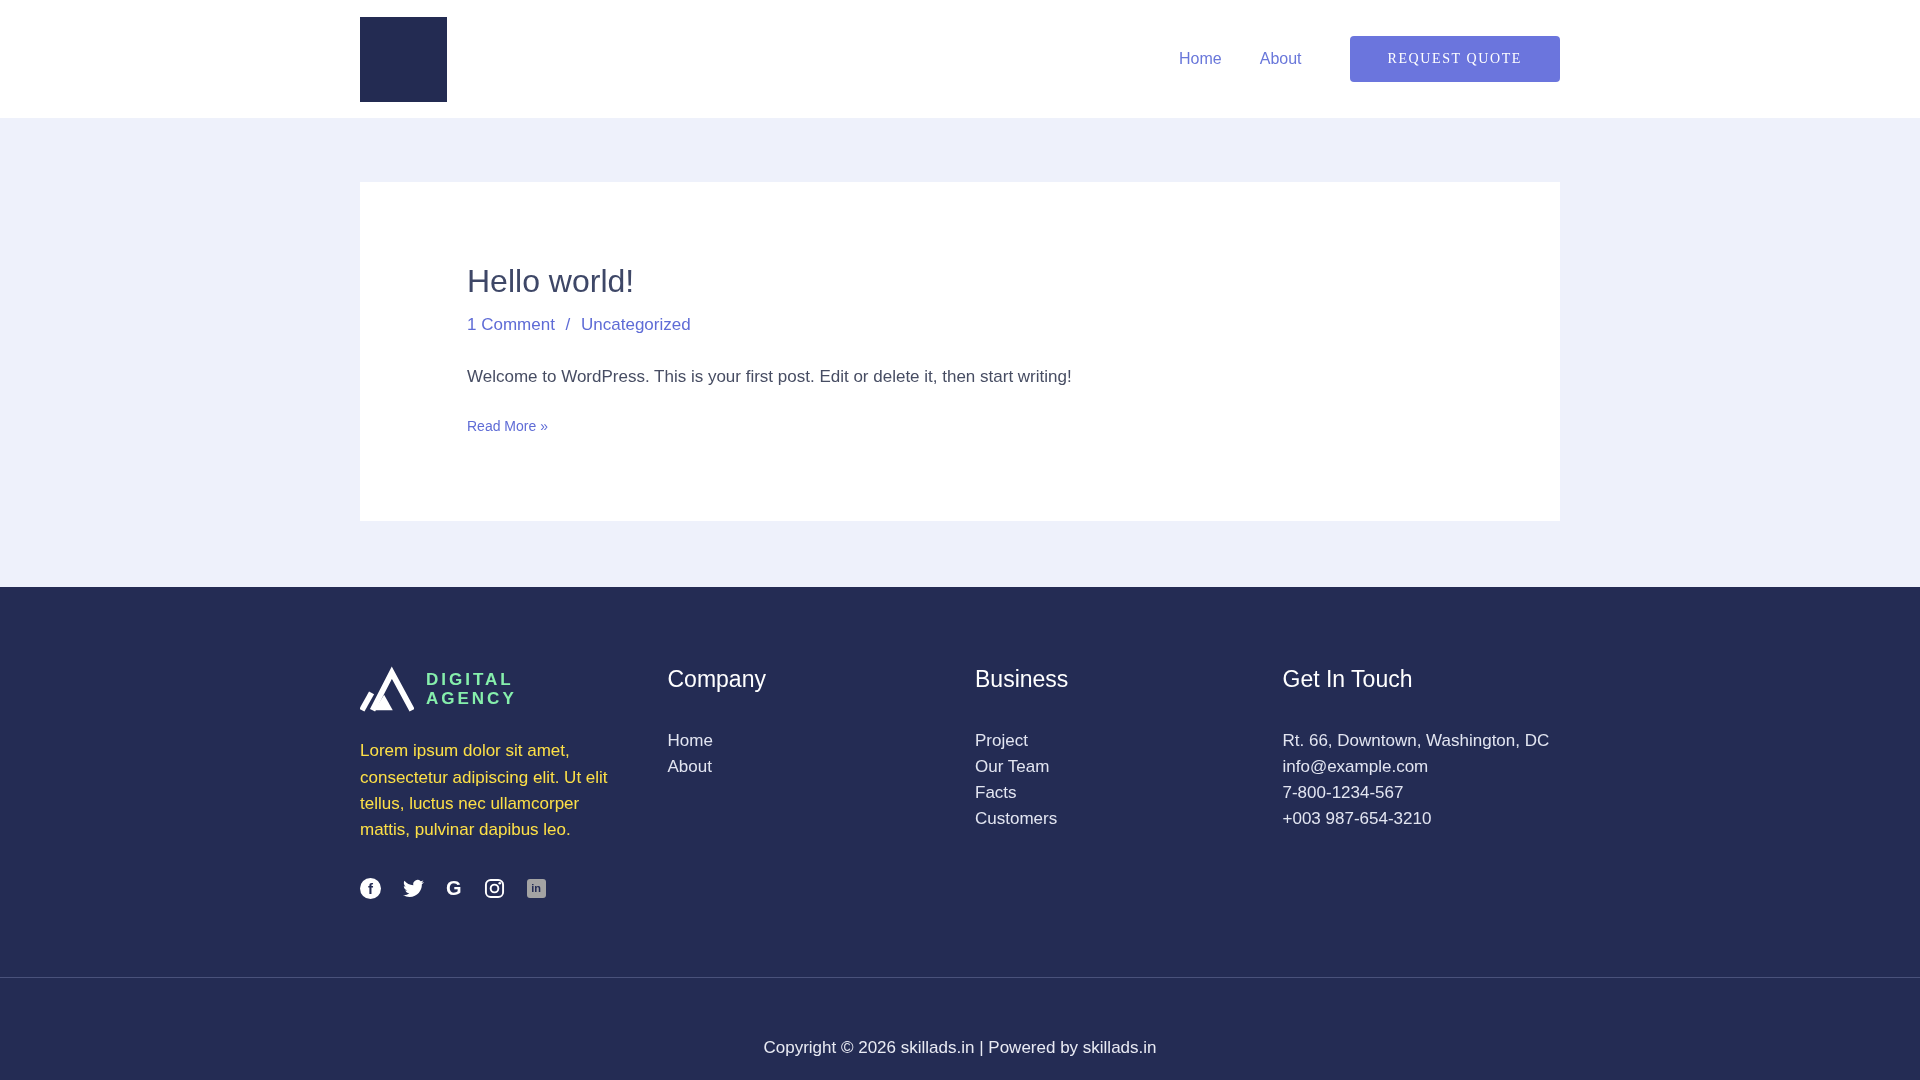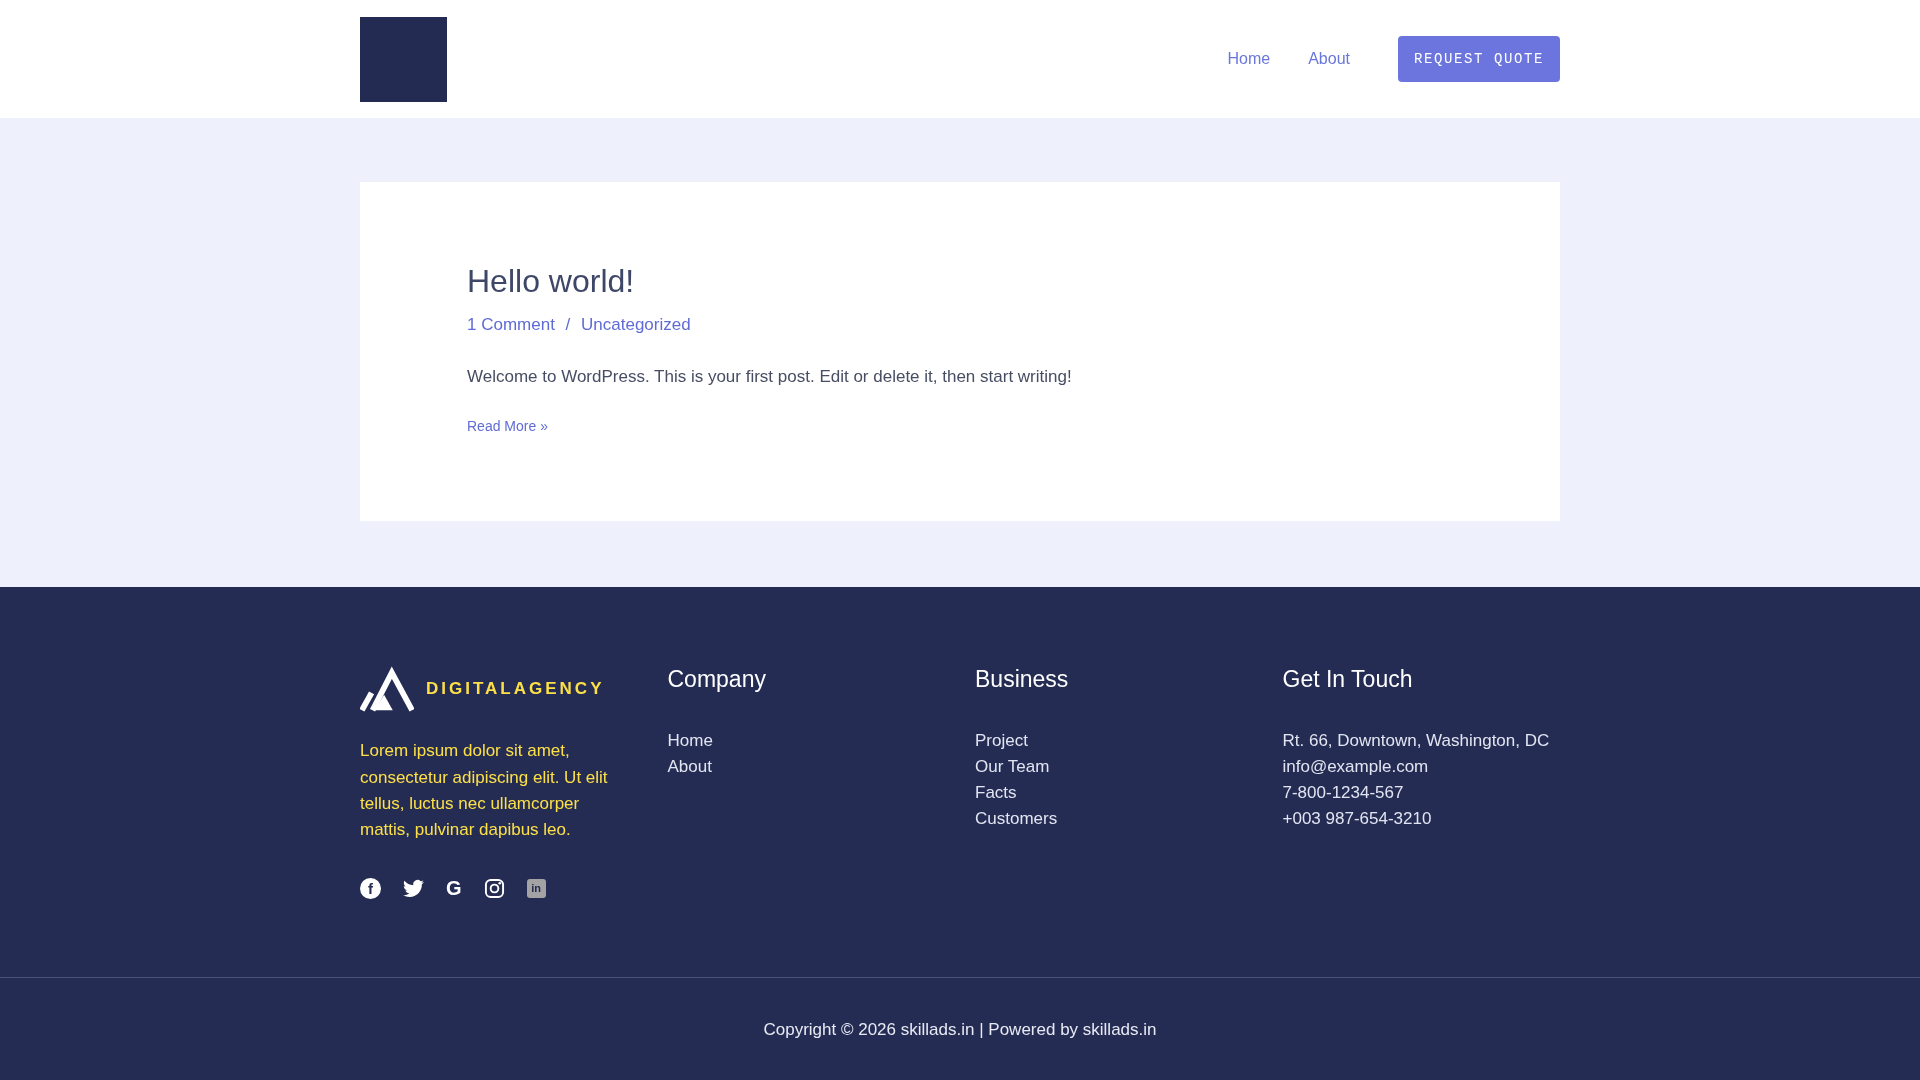--- a/index.html
+++ b/index.html
@@ -14,60 +14,60 @@
 
   
   .site-header { height: 118px; background: #ffffff; display: flex; align-items: center; }
   .header-inner { display: flex; align-items: center; justify-content: space-between; }
   .logo-box { width: 87px; height: 85px; background: #232B52; display: block; }
   .header-right { display: flex; align-items: center; }
   .main-nav { display: flex; align-items: center; gap: 38px; margin-right: 48px; }
   .main-nav a { color: #6977DA; text-decoration: none; font-size: 16px; }
   .cta-btn {
     background: #6B75DD; color: #ffffff; border: none; cursor: pointer;
-    font-family: Liberation Mono, monospace; font-size: 14px; letter-spacing: 1.6px;
-    padding: 15px 16px; border-radius: 4px; text-transform: uppercase;
+    font-family: Liberation Serif, serif; font-size: 14px; letter-spacing: 1.6px;
+    padding: 15px 38px; border-radius: 4px; text-transform: uppercase;
   }
 
   
   .main-area { background: #EEF1FB; padding: 64px 0 66px 0; }
   .post-card { width: 1200px; margin: 0 auto; background: #ffffff; padding: 80px 107px 86px 107px; }
   .post-title { margin: 0 0 12px 0; font-size: 32px; line-height: 1.2; font-weight: 500; color: #3E4767; }
   .post-meta { font-size: 17px; line-height: 1.5; }
   .post-meta a { color: #5F6CD6; text-decoration: none; margin-top: 46px; }
   .post-meta .sep { color: #5F6CD6; margin: 0 6px; }
   .post-excerpt { margin: 26px 0 0 0; font-size: 17px; line-height: 1.55; color: #474D63; }
   .read-more { display: inline-block; margin-top: 28px; font-size: 14px; color: #5F6CD6; text-decoration: none; }
 
   
   .site-footer { background: #242C54; color: #E2E5F1; }
   .footer-grid { display: grid; grid-template-columns: repeat(4, 1fr); gap: 30px; padding: 79px 0 78px 0; }
   .brand { display: flex; align-items: center; gap: 12px; }
   .brand-icon { display: inline-flex; }
-  .brand-text { display: flex; flex-direction: row; color: #fde047; font-weight: bold; font-size: 17px; letter-spacing: 3px; line-height: 1.15; }
+  .brand-text { display: flex; flex-direction: column; color: #86efac; font-weight: bold; font-size: 17px; letter-spacing: 3px; line-height: 1.15; }
   .footer-desc { margin: 26px 0 0 0; max-width: 262px; font-size: 17px; line-height: 1.55; color: #fde047; }
   .social-row { display: flex; align-items: center; gap: 22px; margin-top: 34px; }
   .social-row a { display: inline-flex; align-items: center; justify-content: center; text-decoration: none; }
   .ic-circle {
     width: 21px; height: 21px; border-radius: 50%; background: #fff; color: #242C54;
     display: inline-flex; align-items: center; justify-content: center;
     font-weight: bold; font-size: 15px; line-height: 1;
   }
   .ic-google { color: #fff; font-weight: bold; font-size: 20px; line-height: 1; }
   .ic-square {
     width: 19px; height: 19px; border-radius: 3px; background: #a3a3a3; color: #242C54;
     display: inline-flex; align-items: center; justify-content: center;
     font-weight: bold; font-size: 11px; line-height: 1;
   }
   .footer-col h4 { margin: 0 0 34px 0; font-size: 23px; font-weight: 500; color: #ffffff; line-height: 1.2; }
   .footer-col ul { list-style: none; margin: 0; padding: 0; }
   .footer-col li { font-size: 17px; line-height: 26px; color: #E2E5F1; }
   .footer-col li a { color: #E2E5F1; text-decoration: none; }
   .footer-bottom { border-top: 1px solid #4A527B; padding: 42px 0 43px 0; text-align: center; }
-  .footer-bottom p { margin: 0; font-size: 17px; color: #E8EAF3; }
+  .footer-bottom p { margin: 18px; font-size: 17px; color: #E8EAF3; }
 </style>
 </head>
 <body>
 
 <header class="site-header">
   <div class="container header-inner">
     <a class="logo-box"></a>
     <div class="header-right">
       <nav class="main-nav">
         <a href="#">Home</a>

